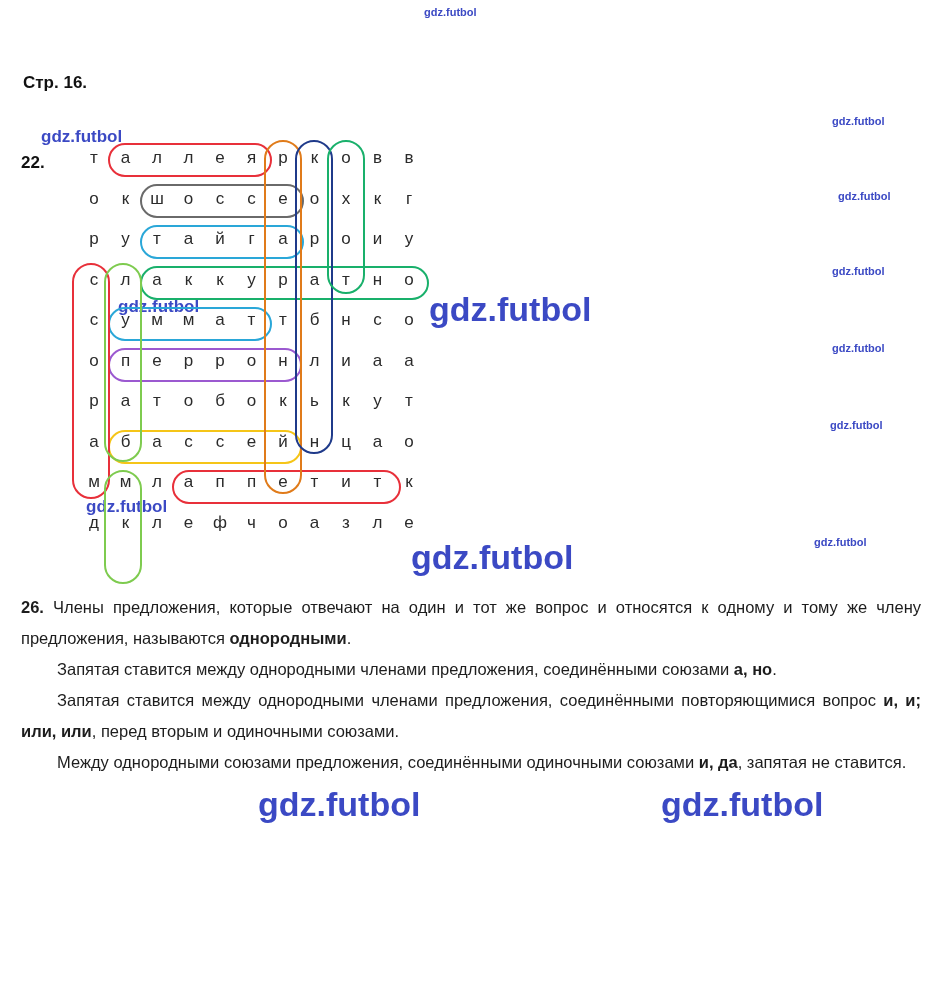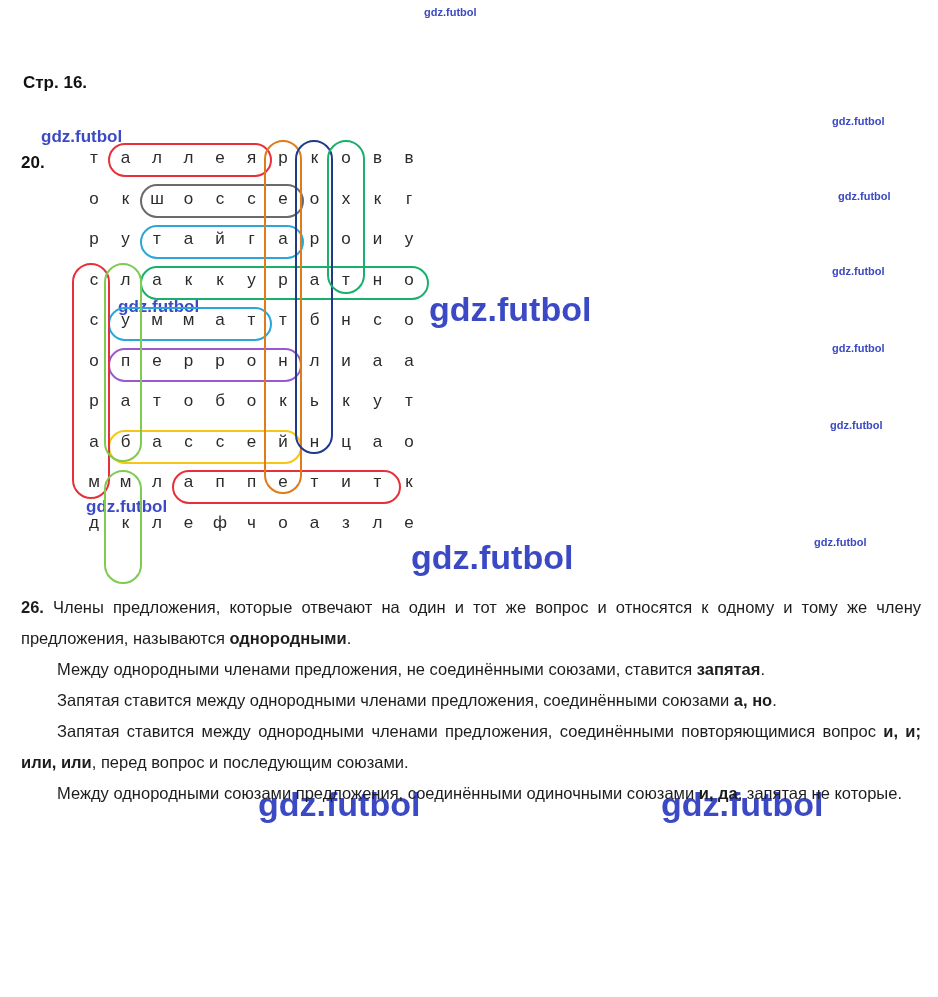--- a/index.html
+++ b/index.html
@@ -131,21 +131,21 @@
 <div class="wm wm-a wm-mid">gdz.futbol</div>
 <div class="wm wm-b wm-mid">gdz.futbol</div>
 <div class="wm wm-c wm-mid">gdz.futbol</div>
 <div class="wm wm-d wm-big">gdz.futbol</div>
 <div class="wm wm-e wm-big">gdz.futbol</div>
 <div class="wm wm-f wm-big">gdz.futbol</div>
 <div class="wm wm-g wm-big">gdz.futbol</div>
 
 <div class="page-label">Стр. 16.</div>
 
-<div class="task25-num">20.</div>
+<div class="task25-num">22.</div>
 
 <div id="grid-wrap">
   <div class="grid" id="grid">
       <div class="gcell" style="left: 0px; top: 0px;">т</div>
       <div class="gcell" style="left: 31.5px; top: 0px;">а</div>
       <div class="gcell" style="left: 63px; top: 0px;">л</div>
       <div class="gcell" style="left: 94.5px; top: 0px;">л</div>
       <div class="gcell" style="left: 126px; top: 0px;">е</div>
       <div class="gcell" style="left: 157.5px; top: 0px;">я</div>
       <div class="gcell" style="left: 189px; top: 0px;">р</div>
@@ -264,17 +264,16 @@
       <div class="ovl" style="left: 24px; top: 115px; width: 34px; height: 195px; border-color: rgb(126, 203, 79);"></div>
       <div class="ovl" style="left: 184px; top: -8px; width: 34px; height: 350px; border-color: rgb(224, 123, 26);"></div>
       <div class="ovl" style="left: 215px; top: -8px; width: 34px; height: 310px; border-color: rgb(31, 58, 138);"></div>
       <div class="ovl" style="left: 247px; top: -8px; width: 34px; height: 150px; border-color: rgb(25, 176, 107);"></div>
       <div class="ovl" style="left: 24px; top: 322px; width: 34px; height: 110px; border-color: rgb(126, 203, 79);"></div>
     </div>
 </div>
 
 <div id="task26">
     <p><span class="num26">26.</span> <span>Члены предложения, которые отвечают на один и тот же вопрос и относятся к одному и тому же члену предложения, называются </span><b>однородными</b><span>.</span></p>
-    <p class="indent"><span>Между однородными членами предложения, не соединёнными союзами, ставится </span><b>запятая</b><span>.</span></p>
     <p class="indent"><span>Запятая ставится между однородными членами предложения, соединёнными союзами </span><b>а, но</b><span>.</span></p>
-    <p class="indent"><span>Запятая ставится между однородными членами предложения, соединёнными повторяющимися вопрос </span><b>и, и; или, или</b><span>, перед вопрос и последующим союзами.</span></p>
-    <p class="indent"><span>Между однородными союзами предложения, соединёнными одиночными союзами </span><b>и, да</b><span>, запятая не которые.</span></p>
+    <p class="indent"><span>Запятая ставится между однородными членами предложения, соединёнными повторяющимися вопрос </span><b>и, и; или, или</b><span>, перед вторым и одиночными союзами.</span></p>
+    <p class="indent"><span>Между однородными союзами предложения, соединёнными одиночными союзами </span><b>и, да</b><span>, запятая не ставится.</span></p>
   </div>
 
 </body></html>

